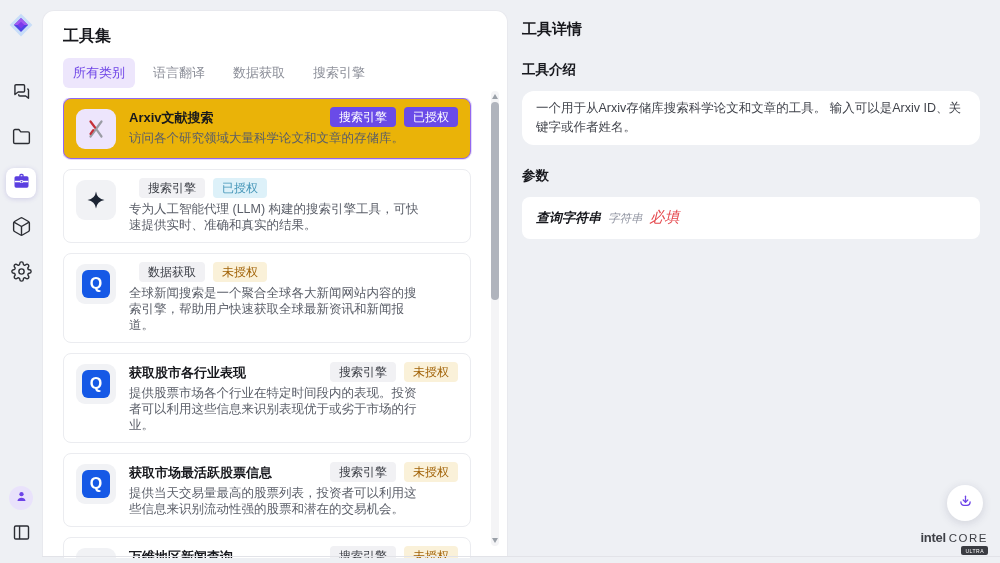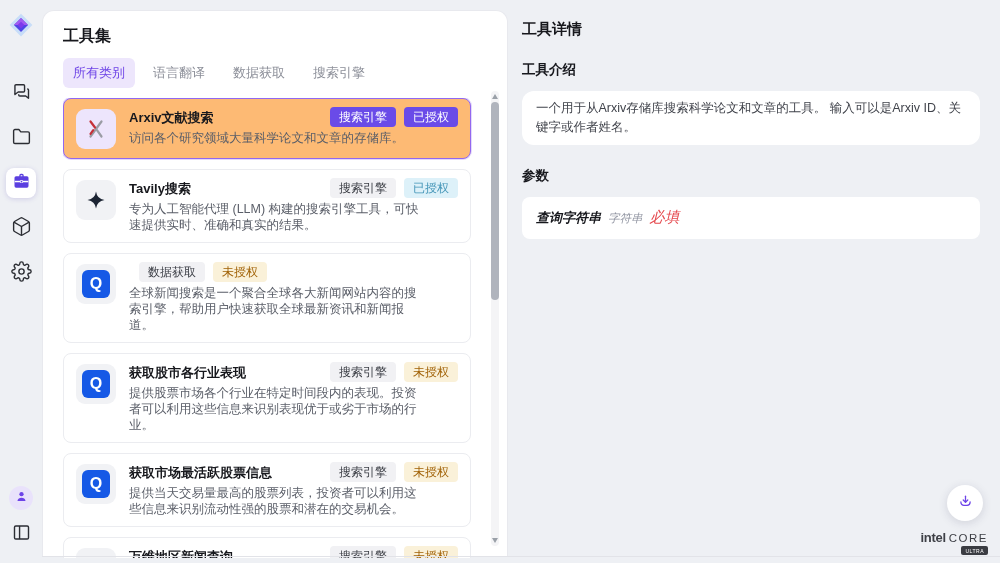--- a/index.html
+++ b/index.html
@@ -30,21 +30,21 @@
   .panel-title { font-size:16px; font-weight:700; line-height:19px; }
   .tabs { display:flex; gap:8px; margin-top:13px; align-items:center; }
   .tab { border:none; background:transparent; font-size:13px; color:#8b8e98;
          padding:6px 10px; border-radius:6px; cursor:pointer; font-family:inherit; }
   .tab.active { background:#ede6fc; color:#6e44e6; }
 
   .tool-list { margin-top:10px; height:460px; overflow:hidden; padding-right:16px; }
 
   .tool-card { display:flex; gap:13px; padding:8px 12px 9px; background:#fff;
                border:1px solid #ebecf0; border-radius:8px; margin-bottom:10px; cursor:pointer; }
-  .tool-card.selected { background:#fdba74; border:1px solid #9268ef; box-shadow:0 0 0 1px rgba(146,104,239,.25); }
+  .tool-card.selected { background:#eab308; border:1px solid #9268ef; box-shadow:0 0 0 1px rgba(146,104,239,.25); }
   .tool-icon { width:40px; height:40px; flex:none; border-radius:9px; background:#f1f2f5;
                display:grid; place-items:center; margin-top:2px; }
   .tool-card.selected .tool-icon { background:#ede5fc; }
   .tool-icon svg { width:24px; height:24px; }
   .q-logo { width:28px; height:28px; border-radius:6px; background:#1659e6; color:#fff;
             font-weight:700; font-size:16px; display:grid; place-items:center; }
   .tool-main { flex:1; min-width:0; }
   .tool-head { display:flex; align-items:flex-start; }
   .tool-name { flex:1; font-size:13px; font-weight:700; line-height:17px; padding-top:2px; }
   .badges { display:flex; gap:8px; margin-left:10px; }
@@ -203,21 +203,20 @@
   </div>
 
   <div class="tool-card">
     <div class="tool-icon">
           <svg viewBox="0 0 24 24" fill="#1c2433">
             <path d="M12 3.5 Q13 10.9 20.5 12 Q13 13.1 12 20.5 Q11 13.1 3.5 12 Q11 10.9 12 3.5 Z"></path>
           </svg>
         </div>
     <div class="tool-main">
       <div class="tool-head">
-        <div class="tool-name">Tavily搜索</div>
         <div class="badges">
           <span class="badge badge-gray">搜索引擎</span>
           <span class="badge badge-cyan">已授权</span>
         </div>
       </div>
       <div class="tool-desc">专为人工智能代理 (LLM) 构建的搜索引擎工具，可快速提供实时、准确和真实的结果。</div>
     </div>
   </div>
 
   <div class="tool-card">

